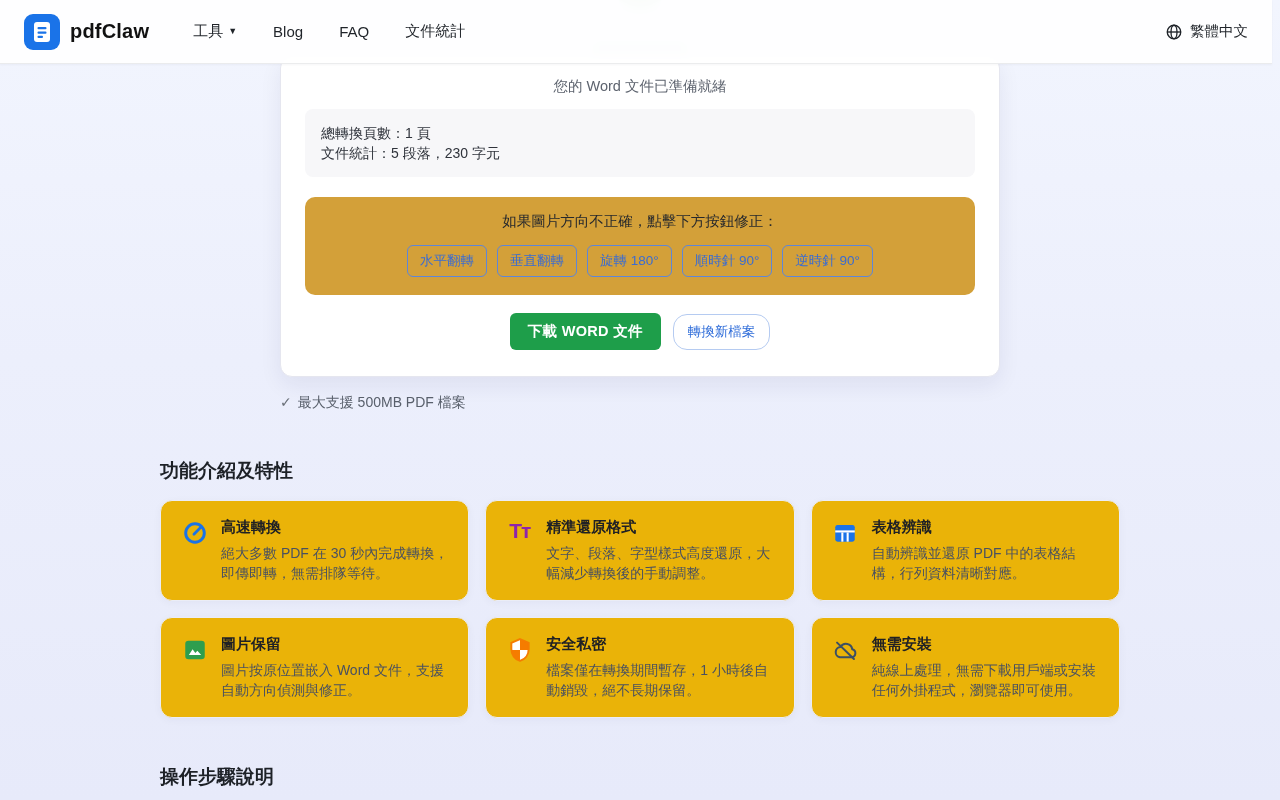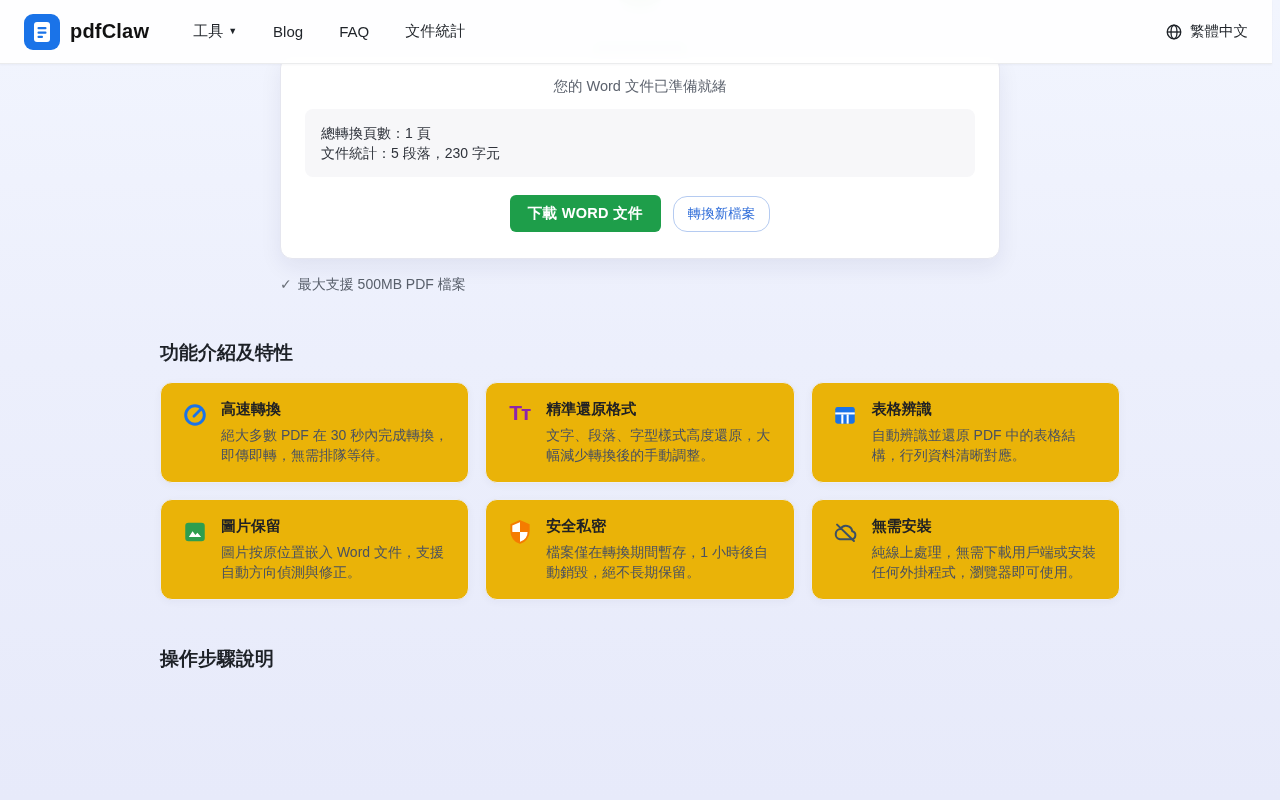--- a/index.html
+++ b/index.html
@@ -103,20 +103,30 @@
 </header>
 
 <section class="card">
   <div class="ready-text">您的 Word 文件已準備就緒</div>
 
   <div class="stats-box">
     <div>總轉換頁數：1 頁</div>
     <div>文件統計：5 段落，230 字元</div>
   </div>
 
+  <div class="warn-box">
+    <div class="warn-hint">如果圖片方向不正確，點擊下方按鈕修正：</div>
+    <div class="flip-row">
+      <button class="flip-btn">水平翻轉</button>
+      <button class="flip-btn">垂直翻轉</button>
+      <button class="flip-btn">旋轉 180°</button>
+      <button class="flip-btn">順時針 90°</button>
+      <button class="flip-btn">逆時針 90°</button>
+    </div>
+  </div>
 
   <div class="action-row">
     <button class="btn-green">下載 WORD 文件</button>
     <button class="btn-outline">轉換新檔案</button>
   </div>
 </section>
 
 <div class="support-note">
   <span class="chk">✓</span><span>最大支援 500MB PDF 檔案</span>
 </div>

